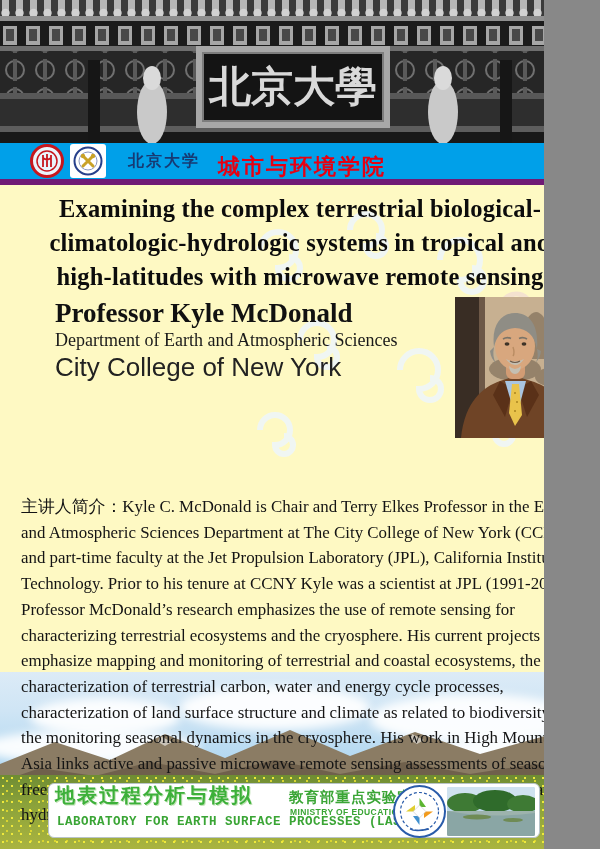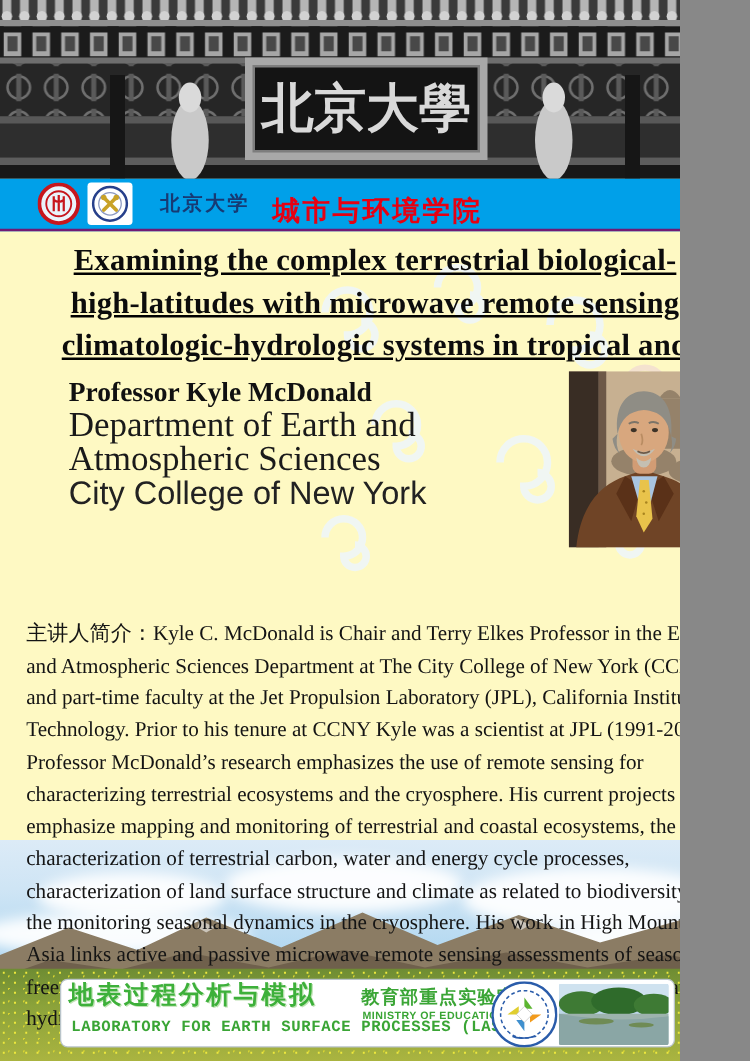--- a/index.html
+++ b/index.html
@@ -8,46 +8,46 @@
     position:relative; width:544px; height:849px; overflow:hidden;
     background:#fef9c3;
     font-family:"Liberation Serif","DejaVu Serif",serif;
   }
   
   .gate { position:absolute; left:0; top:0; width:600px; height:143px; }
   
   .banner {
     position:absolute; left:0; top:143px; width:600px; height:42px;
     background:#00a0e9; display:flex; align-items:center;
-    border-bottom:2px solid #701a75;
+    border-bottom:6px solid #701a75;
   }
   .banner .logo { flex:0 0 auto; }
   .pku-seal { margin-left:30px; }
   .ccny-tile { margin-left:6px; background:#fff; width:36px; height:34px; border-radius:3px;
     display:flex; align-items:center; justify-content:center; }
   .uni-name {
     margin-left:22px; color:#173a73; font-weight:bold; font-size:16px;
     font-family:"Liberation Sans","DejaVu Sans",sans-serif; letter-spacing:2px;
   }
   .college-name {
     margin-left:18px; color:#e60012; font-weight:bold; font-size:22px;
     font-family:"Liberation Sans","DejaVu Sans",sans-serif; letter-spacing:2px;margin-top:12px;
   }
   
   .watermark { position:absolute; pointer-events:none; }
   
-  .title-block { position:absolute; left:0; top:192px; width:600px; text-align:center;text-decoration:underline; }
+  .title-block { position:absolute; left:0; top:192px; width:600px; text-align:center; }
   .title-line {
     font-weight:bold; font-size:24.5px; line-height:34px; color:#0c0c0c;
     white-space:nowrap; letter-spacing:0.2px;
   }
   
   .speaker { position:absolute; left:55px; top:300px; width:375px; }
-  .speaker-name { font-weight:bold; font-size:22px; line-height:27px; color:#111; }
-  .speaker-dept { font-size:28px; line-height:27px; color:#1a1a1a; }
+  .speaker-name { font-weight:bold; font-size:27px; line-height:27px; color:#111; }
+  .speaker-dept { font-size:18px; line-height:27px; color:#1a1a1a; }
   .speaker-inst {
     font-size:26px; line-height:27px; color:#222;
     font-family:"Liberation Sans","DejaVu Sans",sans-serif;
   }
   .portrait { position:absolute; left:455px; top:297px; width:121px; height:141px; }
   
   .when { position:absolute; left:55px; top:430px; }
   .when-line { font-size:20.5px; line-height:28.5px; color:#141414; white-space:nowrap; }
   
   .bio {
@@ -175,22 +175,22 @@
       <path d="M280 230 a15 15 0 1 1 15 15 a9 9 0 1 0 9 -9"></path>
     </g>
     <g fill="none" stroke="#f2ddd3" stroke-width="5" opacity="0.8">
       <path d="M300 120 a16 16 0 1 1 16 16 a10 10 0 1 0 10 -10"></path>
       <path d="M320 190 a13 13 0 1 1 13 13 a8 8 0 1 0 8 -8"></path>
     </g>
   </svg>
 
   <div class="title-block">
     <div class="title-line">Examining the complex terrestrial biological-</div>
+    <div class="title-line">climatologic-hydrologic systems in tropical and</div>
     <div class="title-line">high-latitudes with microwave remote sensing</div>
-    <div class="title-line">climatologic-hydrologic systems in tropical and</div>
   </div>
 
   <div class="speaker">
     <div class="speaker-name">Professor Kyle McDonald</div>
     <div class="speaker-dept">Department of Earth and Atmospheric Sciences</div>
     <div class="speaker-inst">City College of New York</div>
   </div>
 
   <div class="portrait">
     <svg width="121" height="141" viewBox="0 0 121 141">

